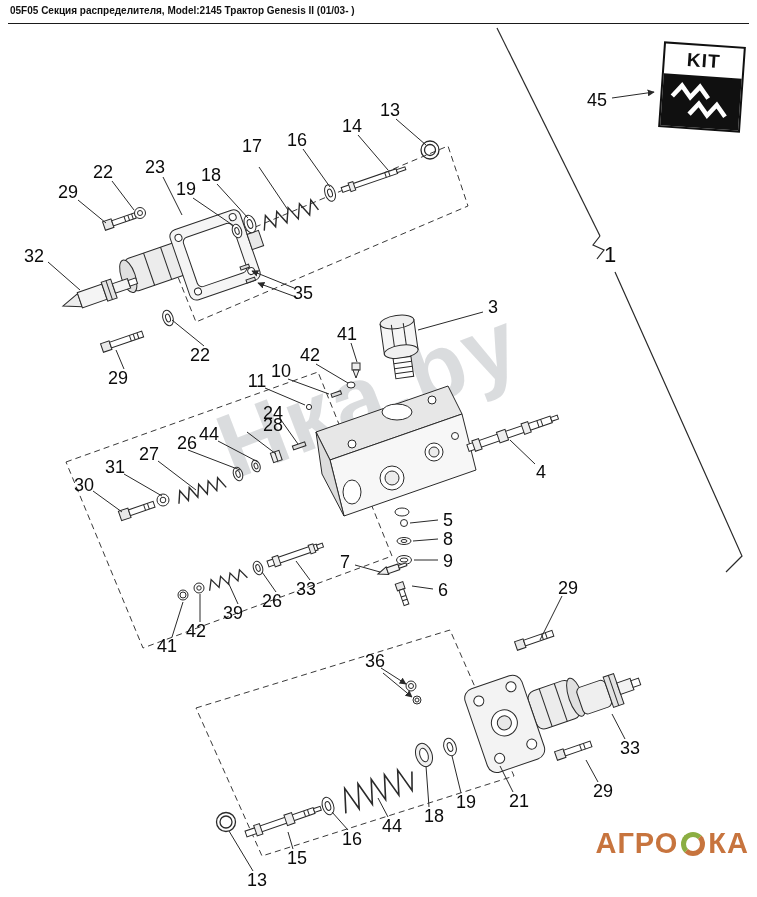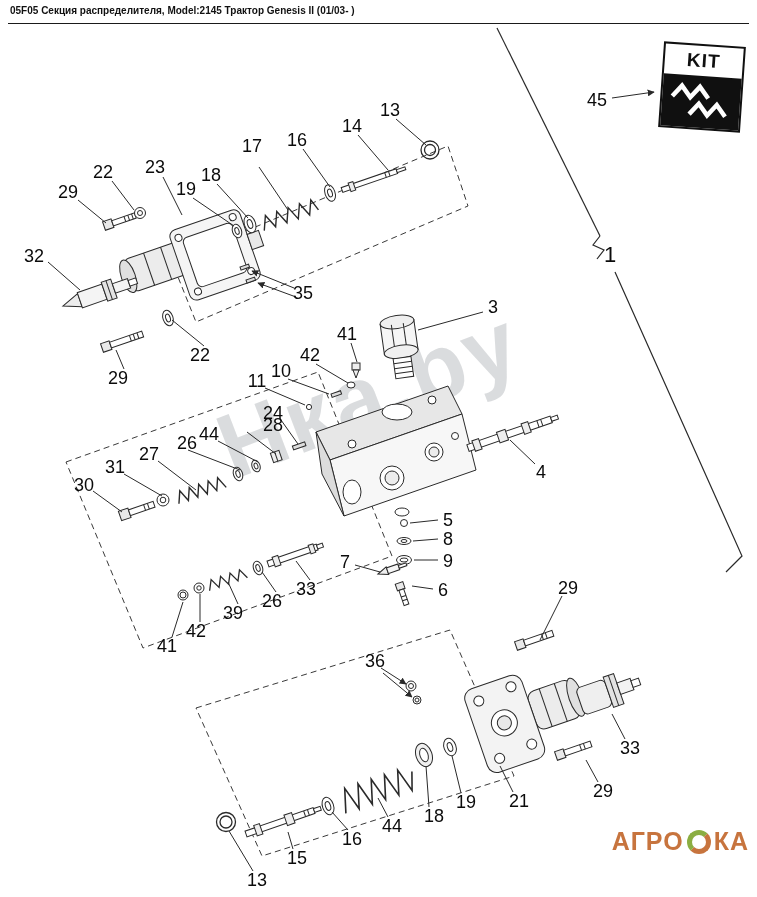--- a/index.html
+++ b/index.html
@@ -34,21 +34,21 @@
   .kit-label{
     flex:0 0 36%;display:flex;align-items:center;justify-content:center;
     font-weight:bold;font-size:19px;letter-spacing:1px;color:#101010;
   }
   .kit-waves{flex:1;background:#101010;display:flex;align-items:center;justify-content:center;}
   
   .logo{
     position:absolute;right:8px;top:827px;display:flex;align-items:center;
     gap:3px;opacity:.9;
   }
-  .logo-text{font-size:25px;font-weight:bold;color:#c2662a;letter-spacing:1px;}
+  .logo-text{font-size:29px;font-weight:bold;color:#c2662a;letter-spacing:1px;}
   .logo-ring{
     display:inline-block;width:24px;height:24px;border-radius:50%;
     border:5px solid;border-color:#7fa62e #c2662a #c2662a #7fa62e;
     box-sizing:border-box;background:#fff;
   }
 </style>
 </head>
 <body>
 
 <div class="title">05F05 Секция распределителя, Model:2145 Трактор Genesis II (01/03- )</div>

